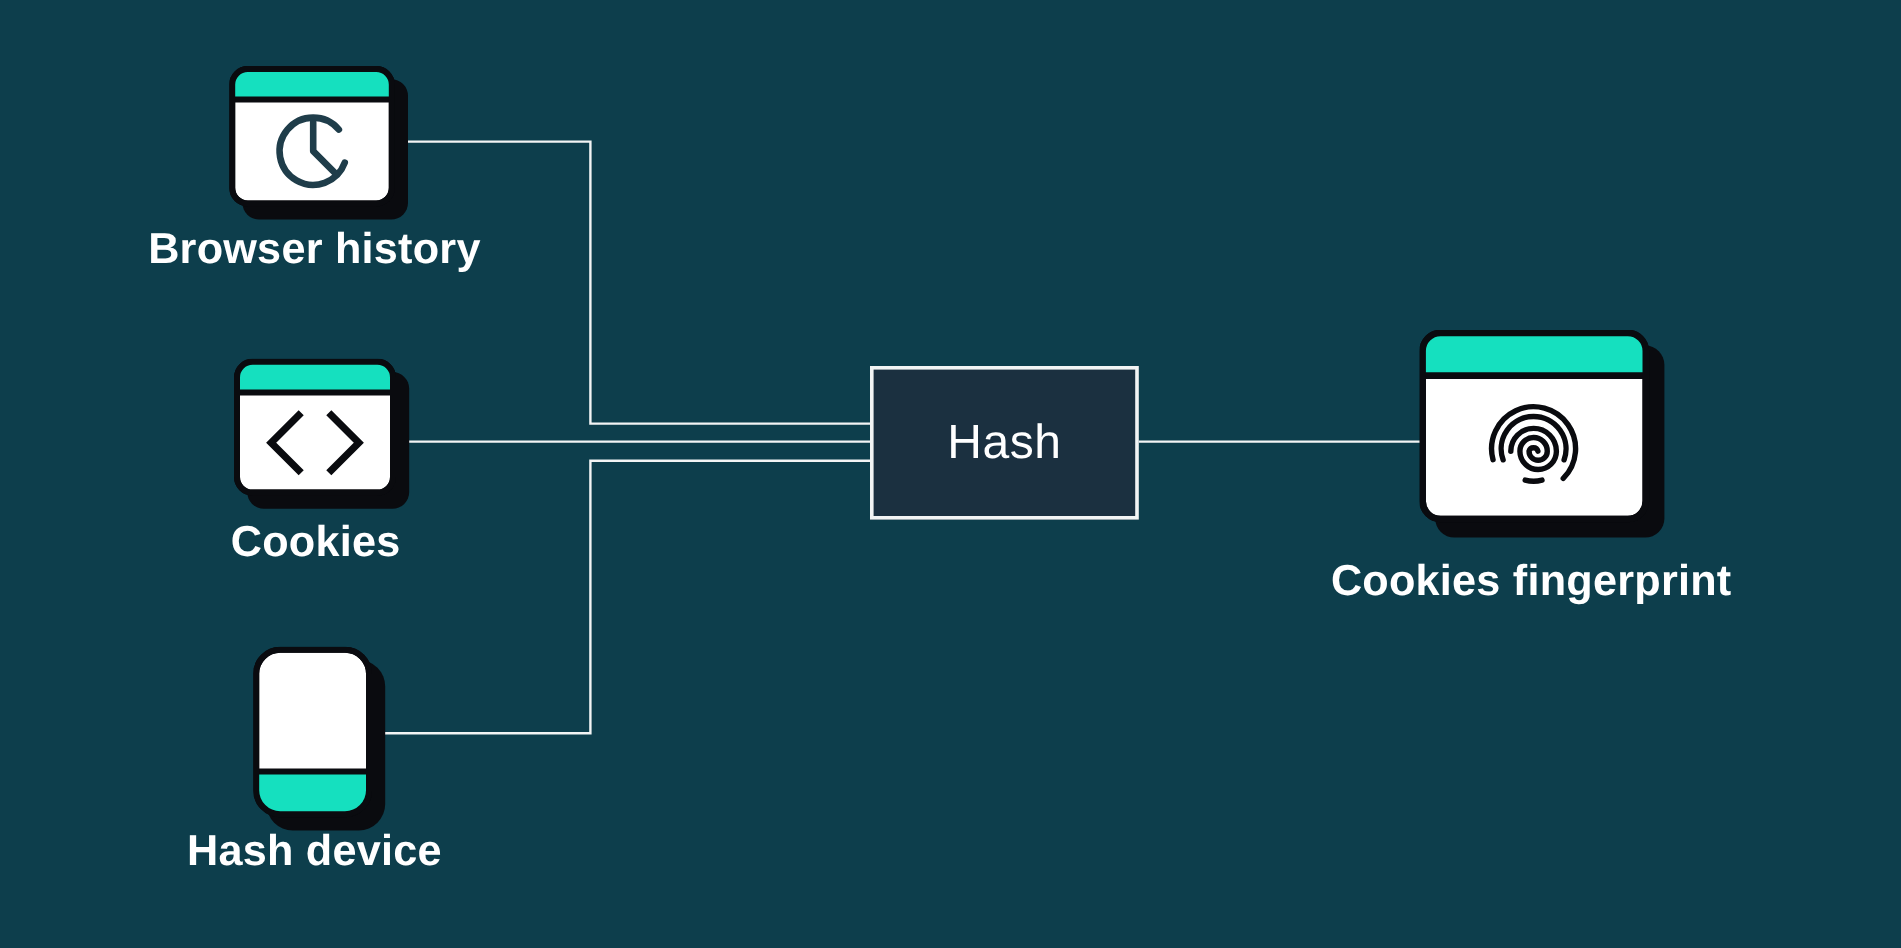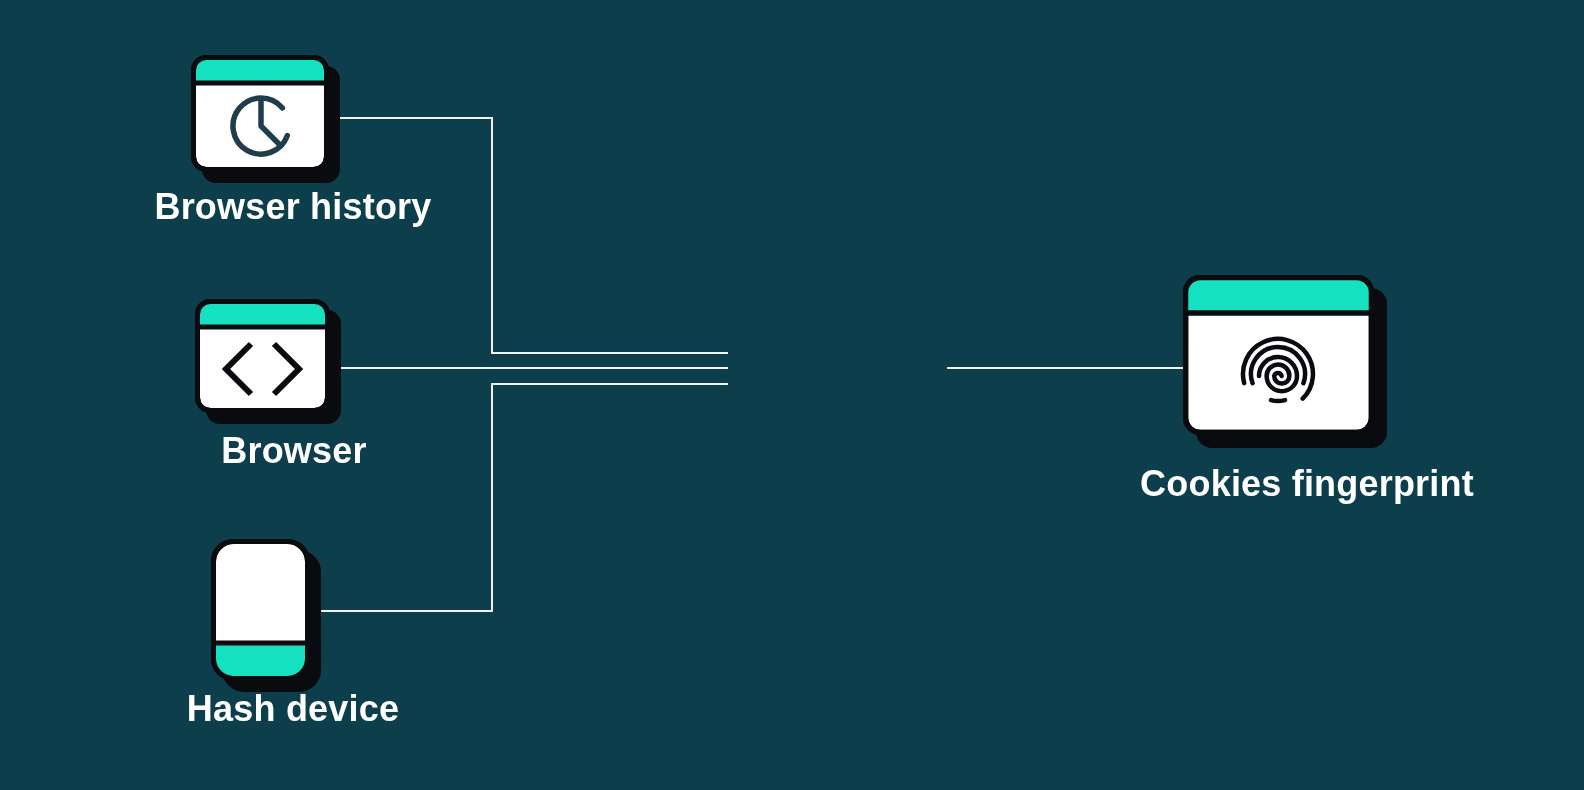--- a/index.html
+++ b/index.html
@@ -73,21 +73,20 @@
     position: absolute;
     z-index: 4;
     transform: translateX(-50%);
     color: var(--text);
     font-size: 36px;
     line-height: 38px;
     font-weight: 600;
     letter-spacing: 0.2px;
     white-space: nowrap;
     text-align: center;
-    margin-left: 31px;
   }
 
   .hash-box {
     position: absolute;
     left: 725px;
     top: 305px;
     width: 224px;
     height: 128px;
     background: var(--hash-box-fill);
     border: 3px solid var(--line);
@@ -136,33 +135,36 @@
       <rect class="win-body" x="2.5" y="2.5" width="130" height="109" rx="13"></rect>
       <path class="win-header" d="M2.5 15.5 Q2.5 2.5 15.5 2.5 L119.5 2.5 Q132.5 2.5 132.5 15.5 L132.5 28 L2.5 28 Z"></path>
       <line class="win-sep" x1="2.5" y1="28" x2="132.5" y2="28"></line>
       <rect class="win-outline" x="2.5" y="2.5" width="130" height="109" rx="13"></rect>
       <g>
         <path class="code-glyph" d="M56 45 L31 70 L56 95"></path>
         <path class="code-glyph" d="M79 45 L104 70 L79 95"></path>
       </g>
     </svg>
   </div>
-  <div class="node-label" style="left:263px; top:432px;">Browser</div>
+  <div class="node-label" style="left:263px; top:432px;">Cookies</div>
 
   <div class="node-icon" style="left:211px; top:539px;">
     <svg width="114" height="156" viewBox="0 0 114 156">
       <rect class="win-shadow" x="11" y="11" width="99" height="142" rx="22"></rect>
       <rect class="win-body" x="2.5" y="2.5" width="94" height="137" rx="20"></rect>
       <path class="win-header" d="M2.5 104 L96.5 104 L96.5 119.5 Q96.5 139.5 76.5 139.5 L22.5 139.5 Q2.5 139.5 2.5 119.5 Z"></path>
       <line class="win-sep" x1="2.5" y1="104" x2="96.5" y2="104"></line>
       <rect class="win-outline" x="2.5" y="2.5" width="94" height="137" rx="20"></rect>
     </svg>
   </div>
   <div class="node-label" style="left:262px; top:690px;">Hash device</div>
 
+  <div class="hash-box">
+    <span class="hash-label">Hash</span>
+  </div>
 
   <div class="node-icon" style="left:1183px; top:275px;">
     <svg width="208" height="177" viewBox="0 0 208 177">
       <rect class="win-shadow" x="13" y="13" width="191" height="160" rx="16"></rect>
       <rect class="win-body-thick" x="2.5" y="2.5" width="186" height="155" rx="15"></rect>
       <path class="win-header" d="M2.5 17.5 Q2.5 2.5 17.5 2.5 L173.5 2.5 Q188.5 2.5 188.5 17.5 L188.5 38 L2.5 38 Z"></path>
       <line class="win-sep-thick" x1="2.5" y1="38" x2="188.5" y2="38"></line>
       <rect class="win-outline-thick" x="2.5" y="2.5" width="186" height="155" rx="15"></rect>
       <g>
         <path class="fingerprint-glyph" d="M61.2 108.1 A35 35 0 1 1 119.7 123.7"></path>

